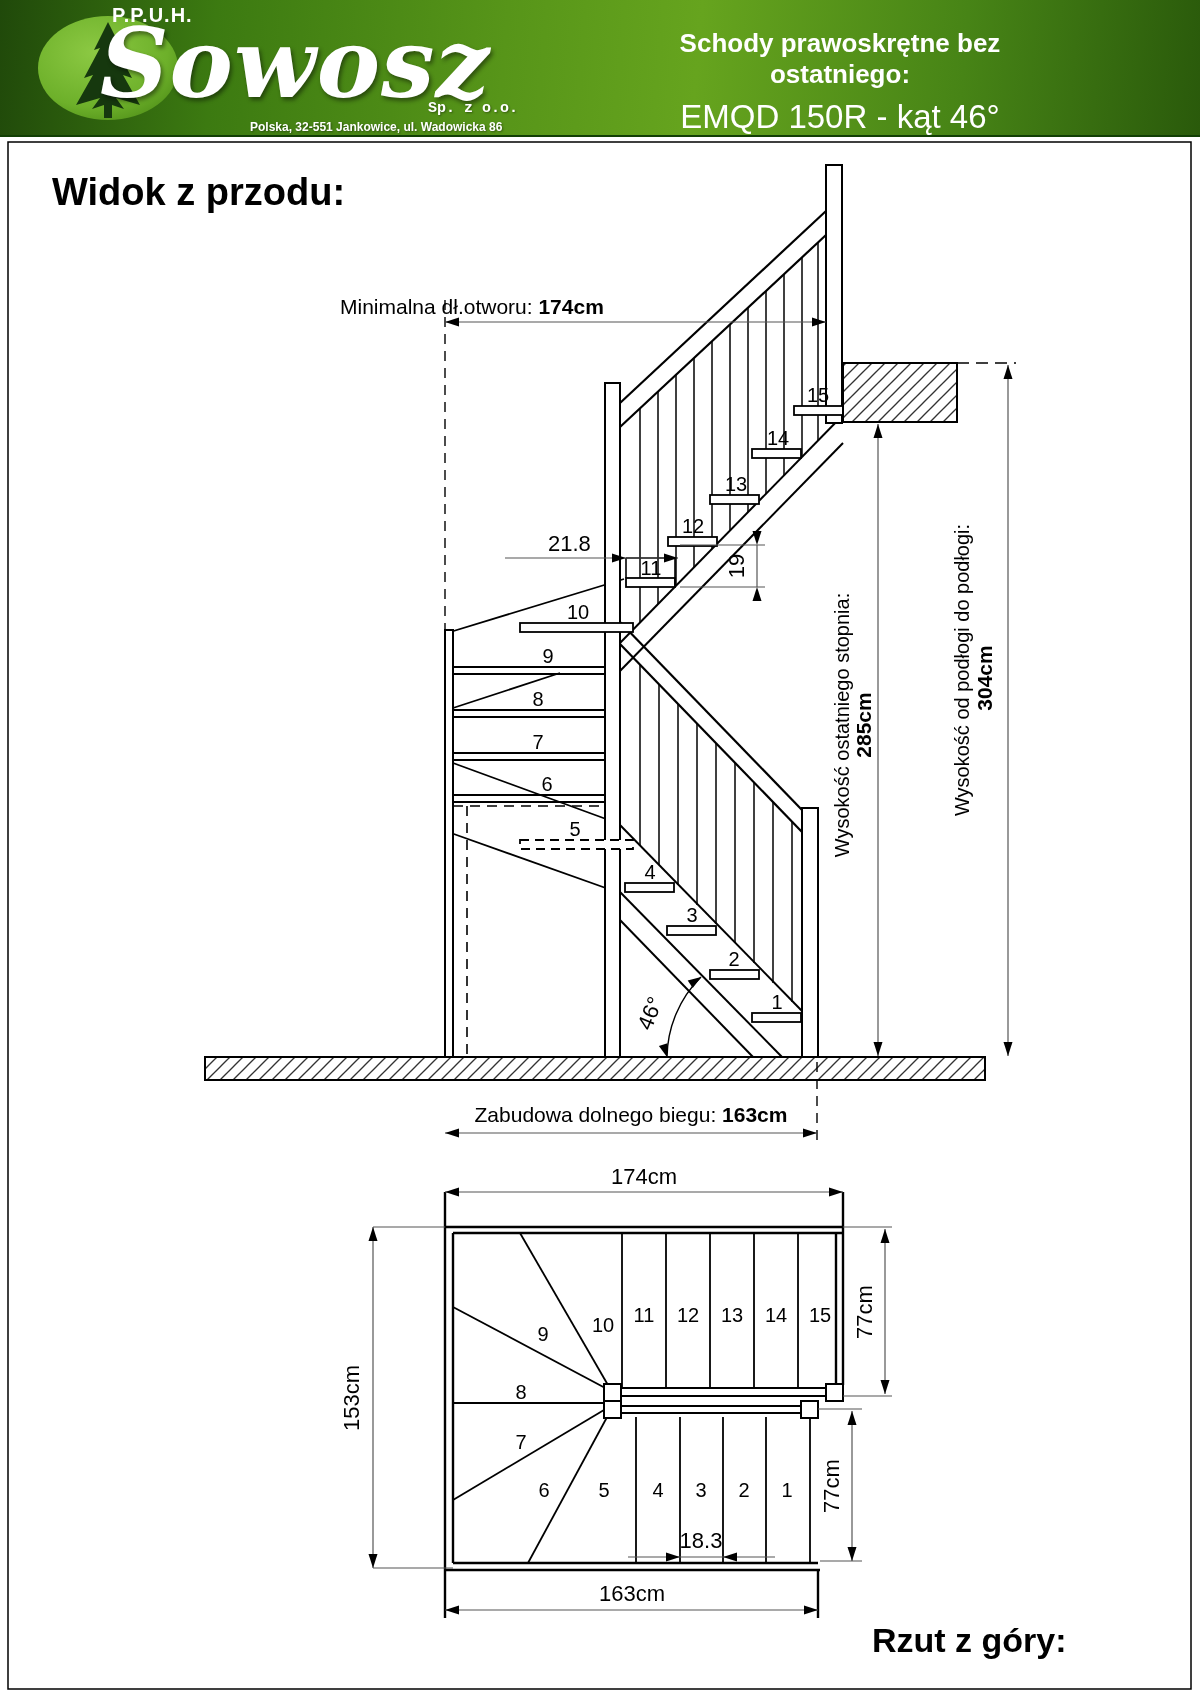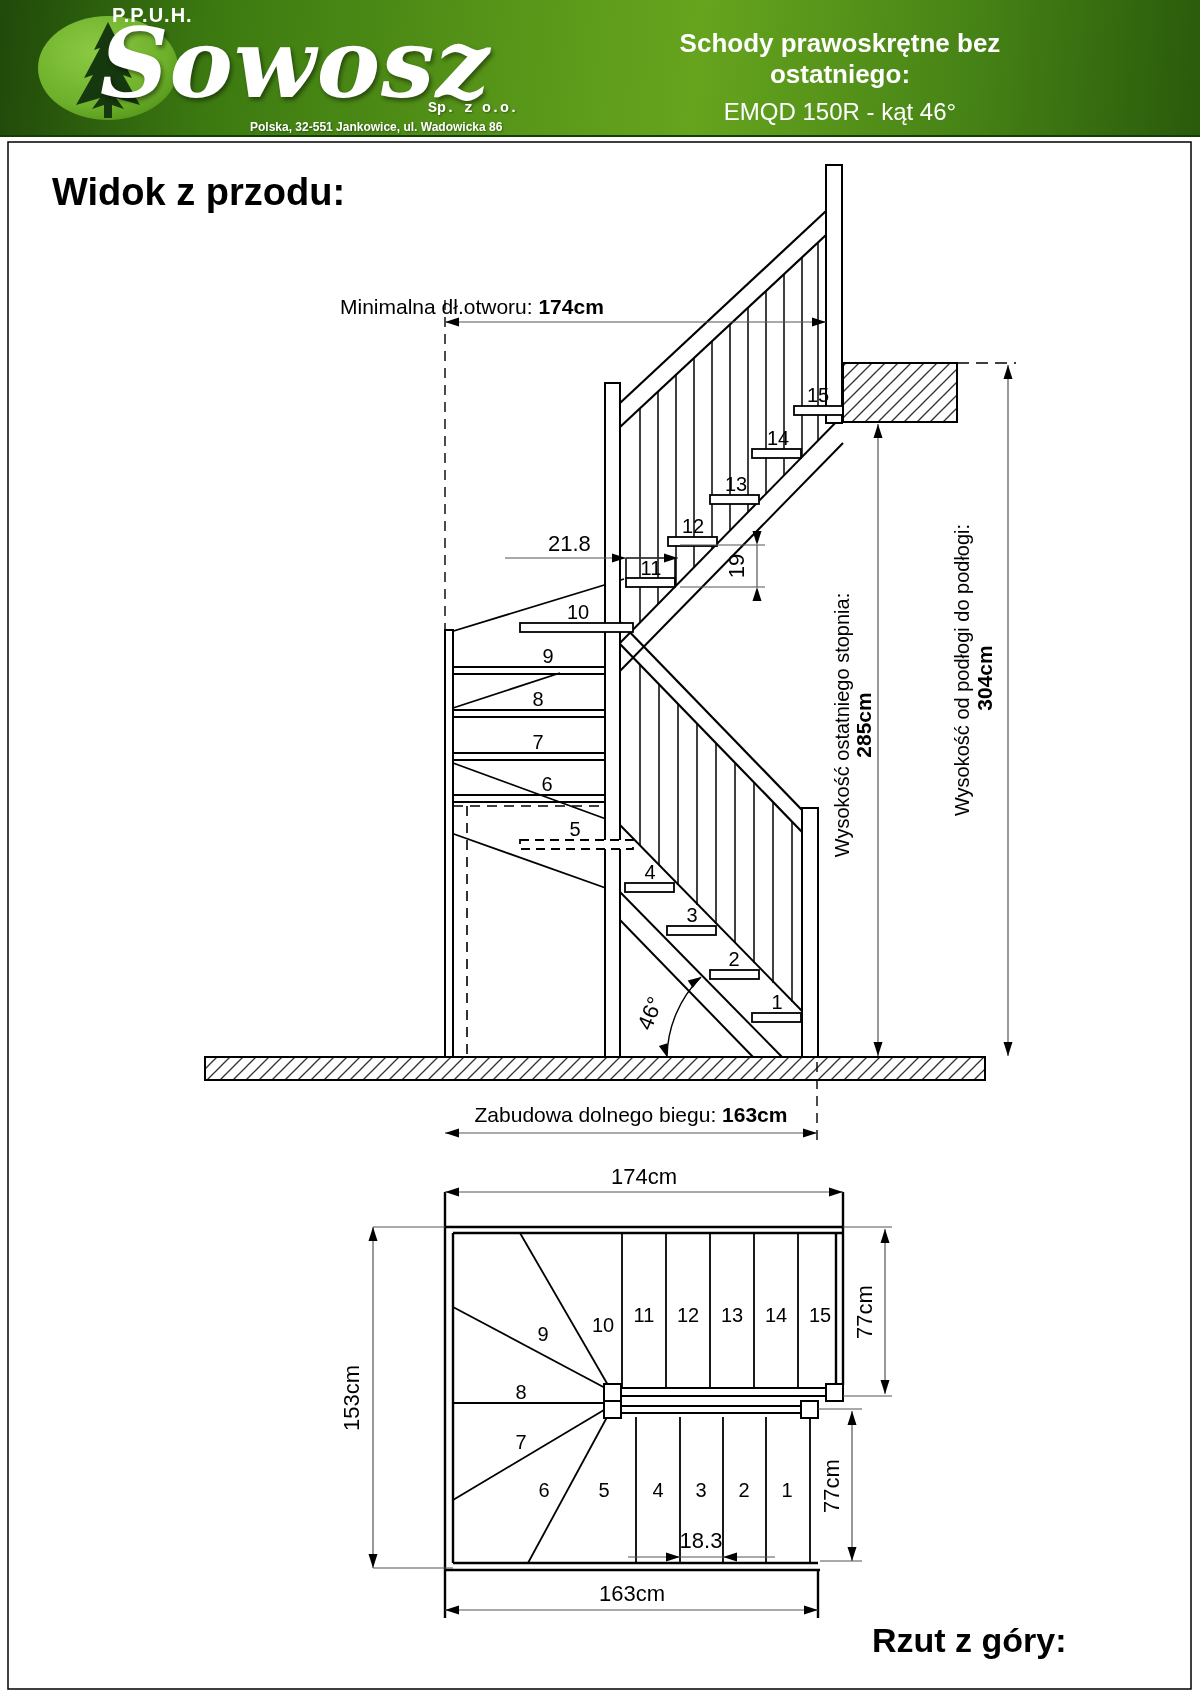--- a/index.html
+++ b/index.html
@@ -9,21 +9,21 @@
     border-bottom:2px solid #123f05;}
   .header *{color:#fff;}
   .logo-svg{position:absolute;left:30px;top:10px;}
   .ppuh{position:absolute;left:112px;top:4px;font-size:20px;font-weight:bold;letter-spacing:1px;}
   .sowosz{position:absolute;left:100px;top:8px;font-family:"DejaVu Serif",serif;font-style:italic;font-weight:bold;
     font-size:95px;line-height:112px;letter-spacing:1px;text-shadow:2px 3px 4px rgba(0,0,0,.45);}
   .spzoo{position:absolute;left:408px;top:100px;width:110px;text-align:right;font-size:15px;font-weight:bold;text-shadow:1px 1px 2px rgba(0,0,0,.4);font-family:Liberation Mono, monospace;}
   .address{position:absolute;left:250px;top:120px;width:350px;text-align:left;font-size:12px;font-weight:bold;text-shadow:1px 1px 2px rgba(0,0,0,.4);}
   .titles{position:absolute;left:620px;top:28px;width:440px;text-align:center;}
   .titles .t1{font-size:26px;font-weight:bold;margin:0 0 8px 0;}
-  .titles .t2{font-size:24px;font-weight:normal;margin:0;}
+  .titles .t2{font-size:33px;font-weight:normal;margin:0;}
   svg text{fill:#000;}
   .drawing{position:absolute;left:0;top:0;}
 </style>
 </head>
 <body>
 
 <div class="header">
   <svg class="logo-svg" width="200" height="122">
     <defs>
       <radialGradient id="ovalg" cx="40%" cy="35%" r="75%">

